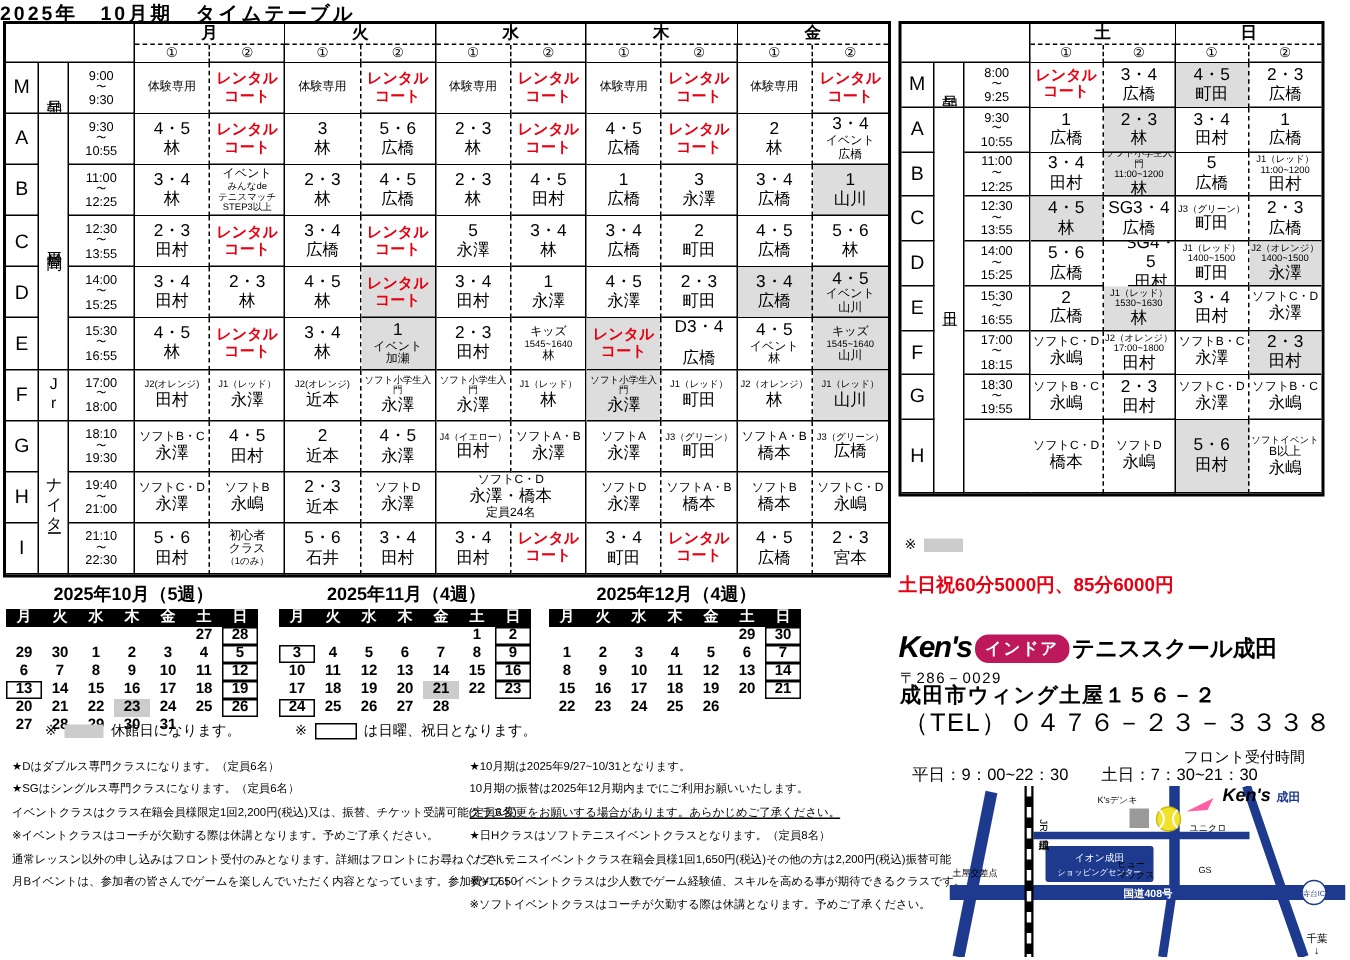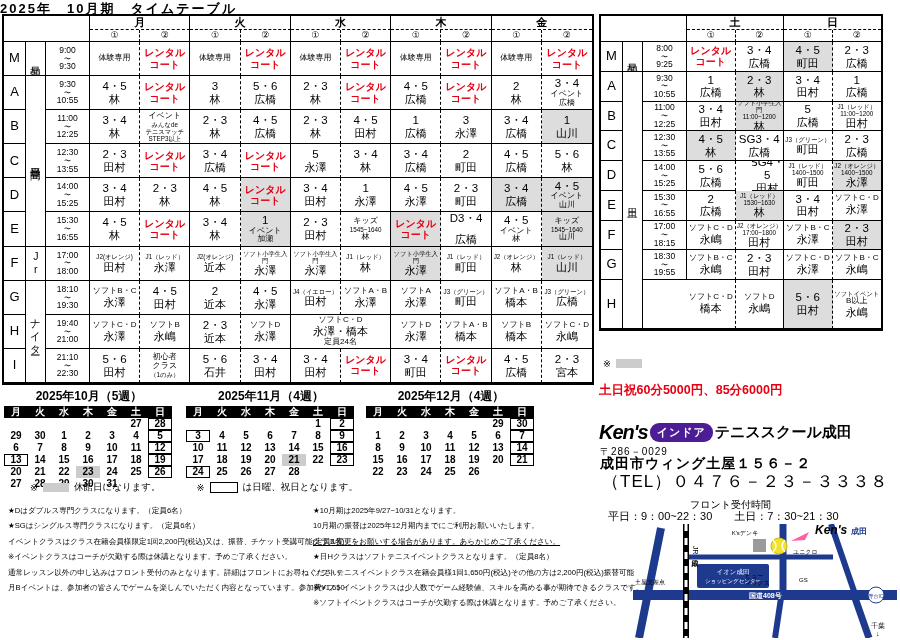--- a/index.html
+++ b/index.html
@@ -42,27 +42,27 @@
   .cal .box{outline:1px solid #000;outline-offset:-1px}
   .cal .gr{background:#ccc}
 
   .noteline{font-size:9.5px;display:flex;align-items:center;gap:5px}
   .sw{display:inline-block;width:26px;height:9px;background:#ccc}
   .swb{display:inline-block;width:26px;height:9px;background:#fff;border:1px solid #000}
 
   .rental{color:#e60012;font-weight:bold;font-size:12.5px;line-height:14px}
   .brand{display:flex;align-items:center;gap:2px}
   .brand .b1{font-size:20px;font-weight:bold;font-style:italic;letter-spacing:-1px}
-  .brand .b2{background:#4c1d95;color:#fff;font-size:11px;font-weight:bold;border-radius:9px;
+  .brand .b2{background:#be185d;color:#fff;font-size:11px;font-weight:bold;border-radius:9px;
              padding:2px 7px;letter-spacing:1px}
   .brand .b3{font-size:15px;font-weight:bold}
   .postal{font-size:10px;letter-spacing:1px}
   .addr{font-size:14px;font-weight:bold;letter-spacing:1px}
   .tel{font-size:17px;letter-spacing:1px}
-  .fr{font-size:10px;text-align:left}
+  .fr{font-size:10px;text-align:right}
   .fr2{font-size:11px}
   .fine{font-size:7.6px;line-height:15.4px;white-space:nowrap}
   .fine .u{text-decoration:underline}
 </style>
 </head>
 <body>
 
 <div class="abs title">2025年　10月期　タイムテーブル</div>
 
 <div class="abs tt" id="wk" style="left: 2px; top: 14px; width: 592px; height: 371px; grid-template-columns: 22px 20px 44px repeat(10, 1fr); grid-template-rows: 14px 12px repeat(10, 1fr);">

